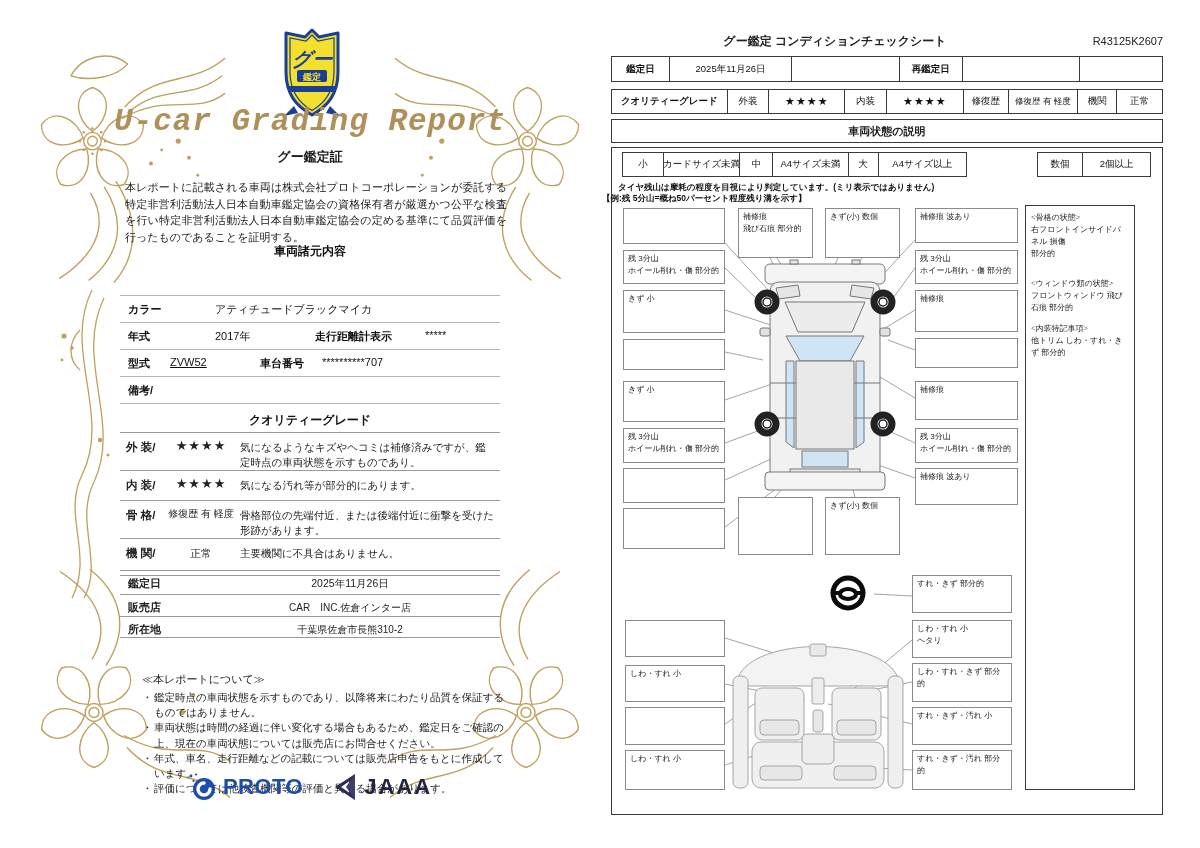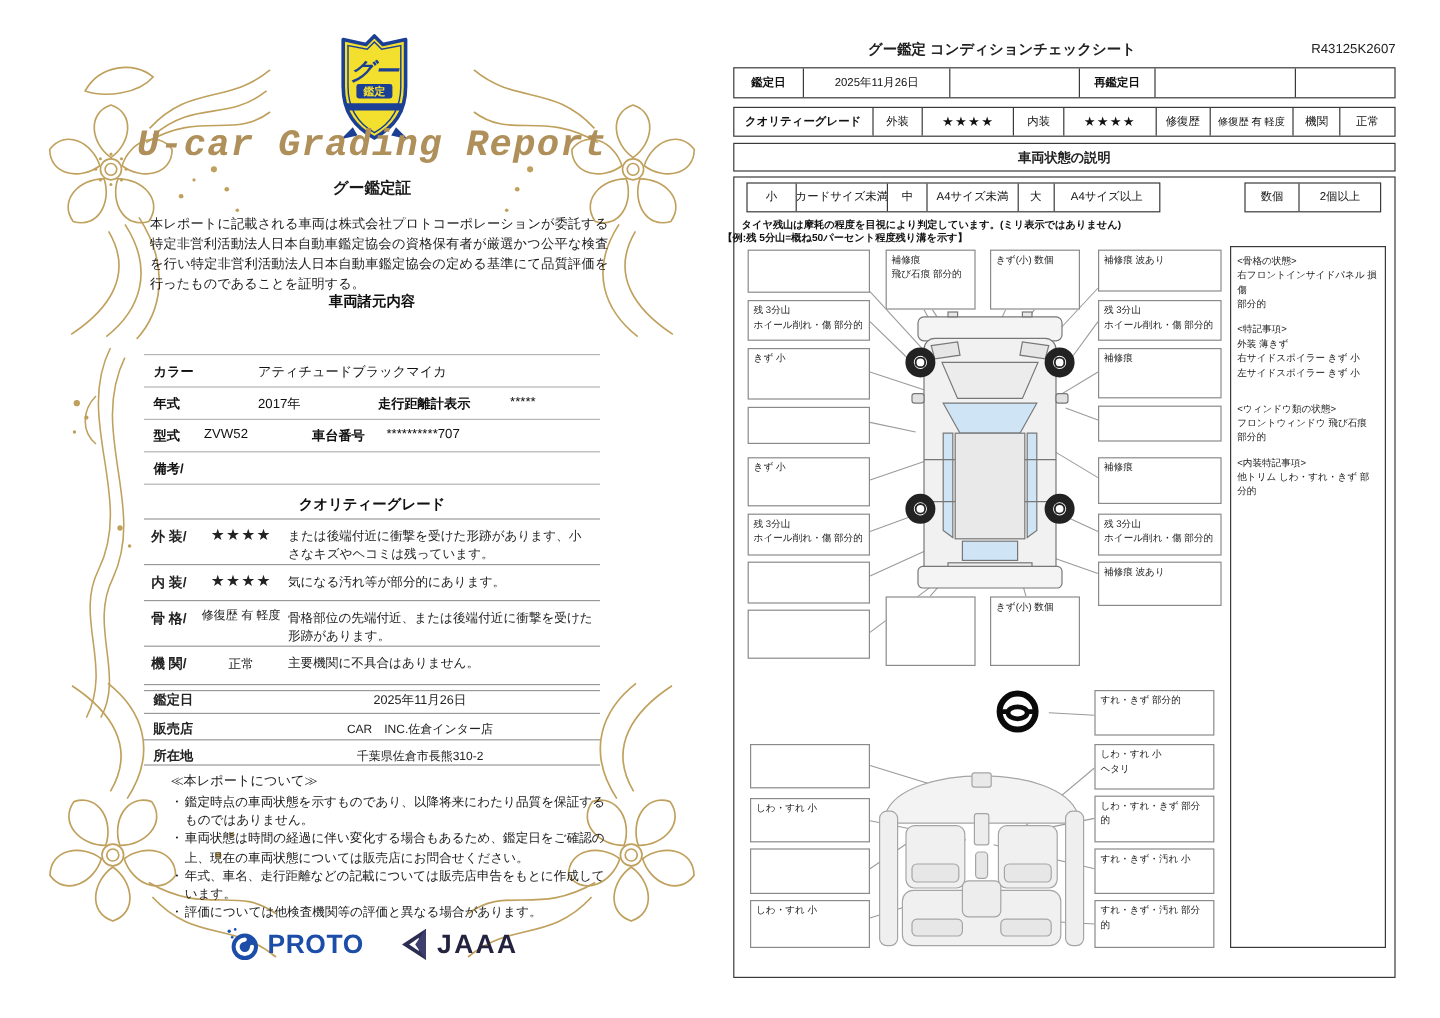--- a/index.html
+++ b/index.html
@@ -234,34 +234,34 @@
       <span class="vl" style="left:95px;">アティチュードブラックマイカ</span>
     </div>
     <div class="srow" style="top:322px;height:27px;">
       <span class="lb">年式</span>
       <span class="vl" style="left:95px;">2017年</span>
       <span class="lb" style="left:195px;">走行距離計表示</span>
       <span class="vl" style="left:305px;">*****</span>
     </div>
     <div class="srow" style="top:349px;height:27px;">
       <span class="lb">型式</span>
-      <span class="vl" style="left:50px;">ZVW52</span>
+      <span class="vl" style="left:50px;text-decoration:underline;">ZVW52</span>
       <span class="lb" style="left:140px;">車台番号</span>
       <span class="vl" style="left:202px;">**********707</span>
     </div>
     <div class="srow" style="top:376px;height:28px;border-bottom:1px solid #b5b5b5;">
       <span class="lb">備考/</span>
     </div>
 
     <div class="sectitle" style="top:412px;">クオリティーグレード</div>
 
     <div class="grow" style="top:432px;height:38px;">
       <span class="glabel">外 装/</span>
       <span class="gstars">★★★★</span>
-      <span class="gdesc">または後端付近に衝撃を受けた形跡があります、小さなキズやヘコミは残っています。</span>
+      <span class="gdesc">気になるようなキズやヘコミは補修済みですが、鑑定時点の車両状態を示すものであり。</span>
     </div>
     <div class="grow" style="top:470px;height:30px;">
       <span class="glabel">内 装/</span>
       <span class="gstars">★★★★</span>
       <span class="gdesc">気になる汚れ等が部分的にあります。</span>
     </div>
     <div class="grow" style="top:500px;height:38px;">
       <span class="glabel">骨 格/</span>
       <span class="gstars" style="font-size:10px;letter-spacing:0;line-height:1.25;top:7px;">修復歴 有 軽度</span>
       <span class="gdesc">骨格部位の先端付近、または後端付近に衝撃を受けた形跡があります。</span>
@@ -278,21 +278,21 @@
     </div>
     <div class="irow" style="top:594px;height:22px;">
       <span class="lb">販売店</span>
       <span class="vl" style="font-size:10px;">CAR　INC.佐倉インター店</span>
     </div>
     <div class="irow" style="top:616px;height:22px;border-bottom:1px solid #9a9a9a;">
       <span class="lb">所在地</span>
       <span class="vl" style="font-size:10px;">千葉県佐倉市長熊310-2</span>
     </div>
 
-    <div class="about" style="top:644px;">
+    <div class="about" style="top:672px;">
       <div class="ttl">≪本レポートについて≫</div>
       <div class="it">
         <span class="bu">・</span>
         <span>鑑定時点の車両状態を示すものであり、以降将来にわたり品質を保証するものではありません。</span>
       </div>
       <div class="it">
         <span class="bu">・</span>
         <span>車両状態は時間の経過に伴い変化する場合もあるため、鑑定日をご確認の上、現在の車両状態については販売店にお問合せください。</span>
       </div>
       <div class="it">
@@ -513,32 +513,26 @@
 
     <div class="cbox" style="left:312px;top:575px;width:100px;height:38px;"><span>すれ・きず 部分的</span></div>
     <div class="cbox" style="left:312px;top:620px;width:100px;height:38px;">
         <div>しわ・すれ 小</div>
         <div>ヘタリ</div>
       </div>
     <div class="cbox" style="left:312px;top:663px;width:100px;height:39px;"><span>しわ・すれ・きず 部分的</span></div>
     <div class="cbox" style="left:312px;top:707px;width:100px;height:38px;"><span>すれ・きず・汚れ 小</span></div>
     <div class="cbox" style="left:312px;top:750px;width:100px;height:40px;"><span>すれ・きず・汚れ 部分的</span></div>
 
-    <div class="sidebar" style="left:425px;top:205px;width:130px;height:585px;">
+    <div class="sidebar" style="left:425px;top:205px;width:110px;height:585px;font-family:Liberation Serif, serif;">
       <div class="blk">
         <div>&lt;骨格の状態&gt;</div>
         <div>右フロントインサイドパネル 損傷</div>
         <div>部分的</div>
       </div>
-      <div class="blk">
-        <div>&lt;特記事項&gt;</div>
-        <div>外装 薄きず</div>
-        <div>右サイドスポイラー きず 小</div>
-        <div>左サイドスポイラー きず 小</div>
-      </div>
       <div class="blk" style="margin-top:18px;">
         <div>&lt;ウィンドウ類の状態&gt;</div>
         <div>フロントウィンドウ 飛び石痕 部分的</div>
       </div>
       <div class="blk">
         <div>&lt;内装特記事項&gt;</div>
         <div>他トリム しわ・すれ・きず 部分的</div>
       </div>
     </div>
 

